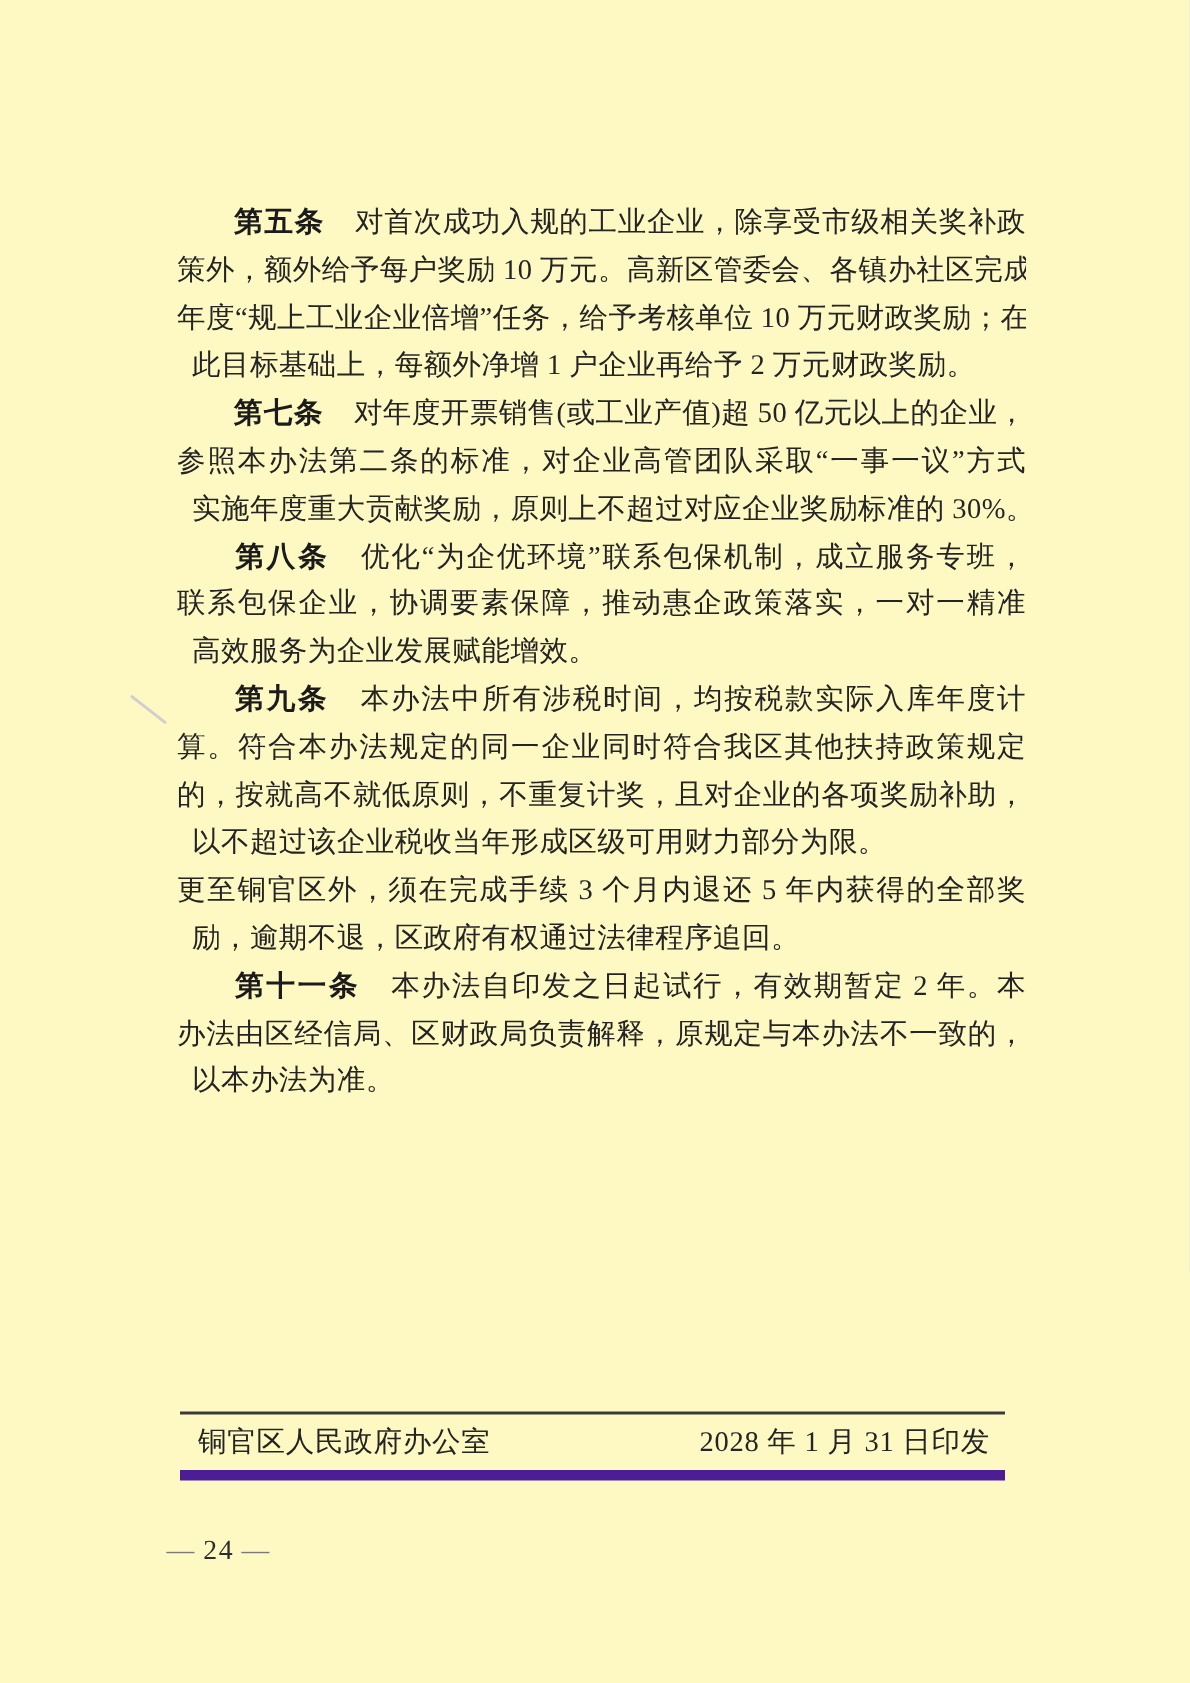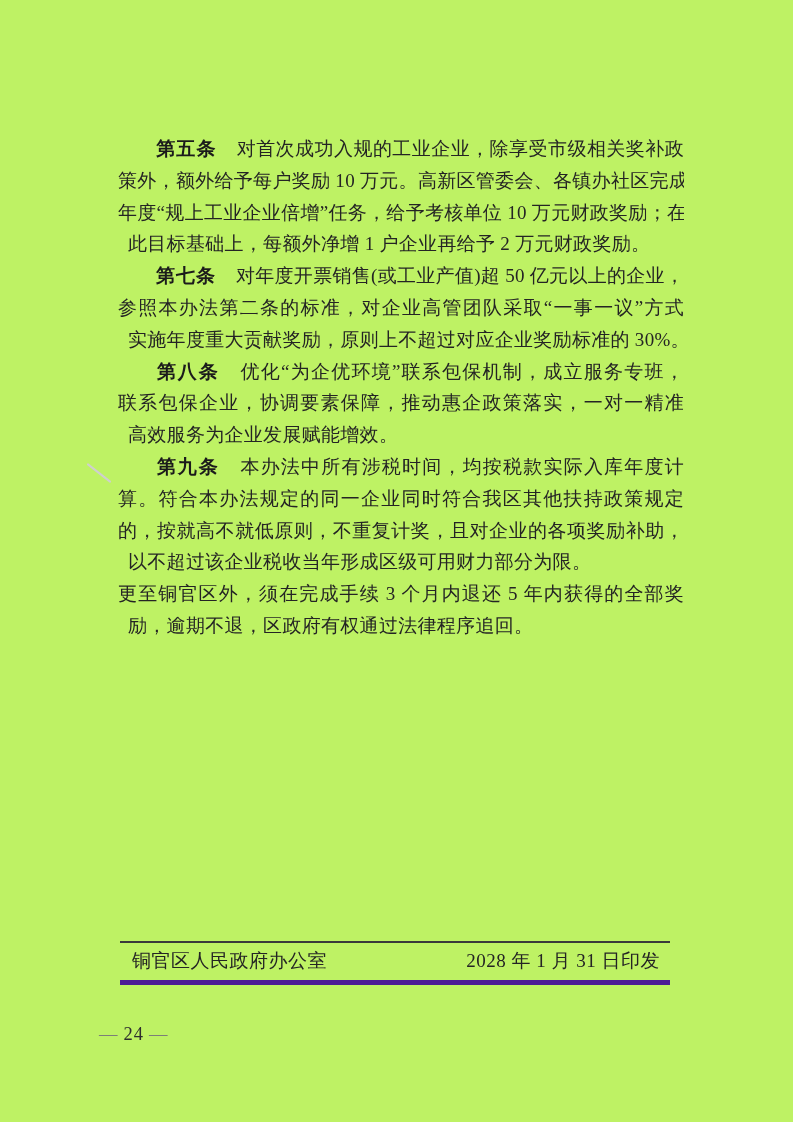--- a/index.html
+++ b/index.html
@@ -5,21 +5,21 @@
   html, body {
     margin: 0;
     padding: 0;
     background: #e8e8e8;
   }
   .sheet {
     position: relative;
     width: 793px;
     height: 1122px;
     margin: 0 auto;
-    background: #bef264;
+    background: #fef9c3;
     overflow: hidden;
     font-family: "Liberation Serif", "DejaVu Serif", serif;
     color: #242424;
   }
   
   .artifact {
     position: absolute;
     left: 84px;
     top: 472px;
     width: 30px;
@@ -62,32 +62,32 @@
   .hgap {
     display: inline-block;
     width: 1.05em;
   }
   .footer-bar {
     position: absolute;
     left: 120px;
     top: 941px;
     width: 550px;
     border-top: 2px solid #3a3a3a;
-    border-bottom: 5px solid #4c1d95;
+    border-bottom: 7px solid #4c1d95;
     box-sizing: border-box;
     padding: 5px 10px 6px 12px;
     display: flex;
     justify-content: space-between;
     align-items: baseline;
     font-size: 19px;
     letter-spacing: 0.5px;
   }
   .page-number {
     position: absolute;
-    left: 94px;
+    left: 106px;
     top: 1024px;
     font-size: 18.5px;
     letter-spacing: 1px;
     color: #2e2e2e;
   }
   .page-number .dash {
     color: #7a7a7a;
     padding: 0 5px;
   }
 </style>
@@ -118,20 +118,25 @@
       <div class="para">
         <div class="para-line"><span class="indent"></span><span class="article-no">第九条</span><span class="hgap"></span><span>本办法中所有涉税时间，均按税款实际入库年度计</span></div>
         <div class="para-line">算。符合本办法规定的同一企业同时符合我区其他扶持政策规定</div>
         <div class="para-line">的，按就高不就低原则，不重复计奖，且对企业的各项奖励补助，</div>
         <div class="para-line final">以不超过该企业税收当年形成区级可用财力部分为限。</div>
       </div>
       <div class="para">
         <div class="para-line">更至铜官区外，须在完成手续 3 个月内退还 5 年内获得的全部奖</div>
         <div class="para-line final">励，逾期不退，区政府有权通过法律程序追回。</div>
       </div>
+      <div class="para">
+        <div class="para-line"><span class="indent"></span><span class="article-no">第十一条</span><span class="hgap"></span><span>本办法自印发之日起试行，有效期暂定 2 年。本</span></div>
+        <div class="para-line">办法由区经信局、区财政局负责解释，原规定与本办法不一致的，</div>
+        <div class="para-line final">以本办法为准。</div>
+      </div>
     </div>
 
   <div class="footer-bar">
     <span>铜官区人民政府办公室</span>
     <span>2028 年 1 月 31 日印发</span>
   </div>
 
   <div class="page-number">
     <span class="dash">—</span><span>24</span><span class="dash">—</span>
   </div>

